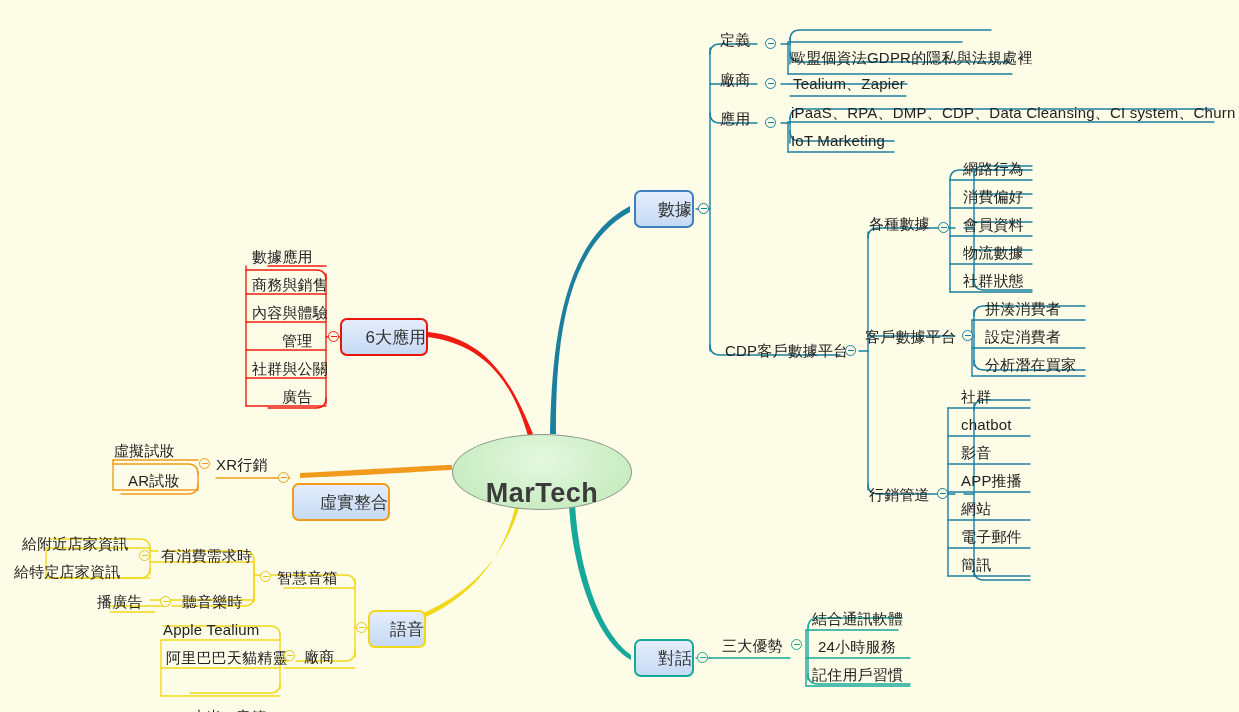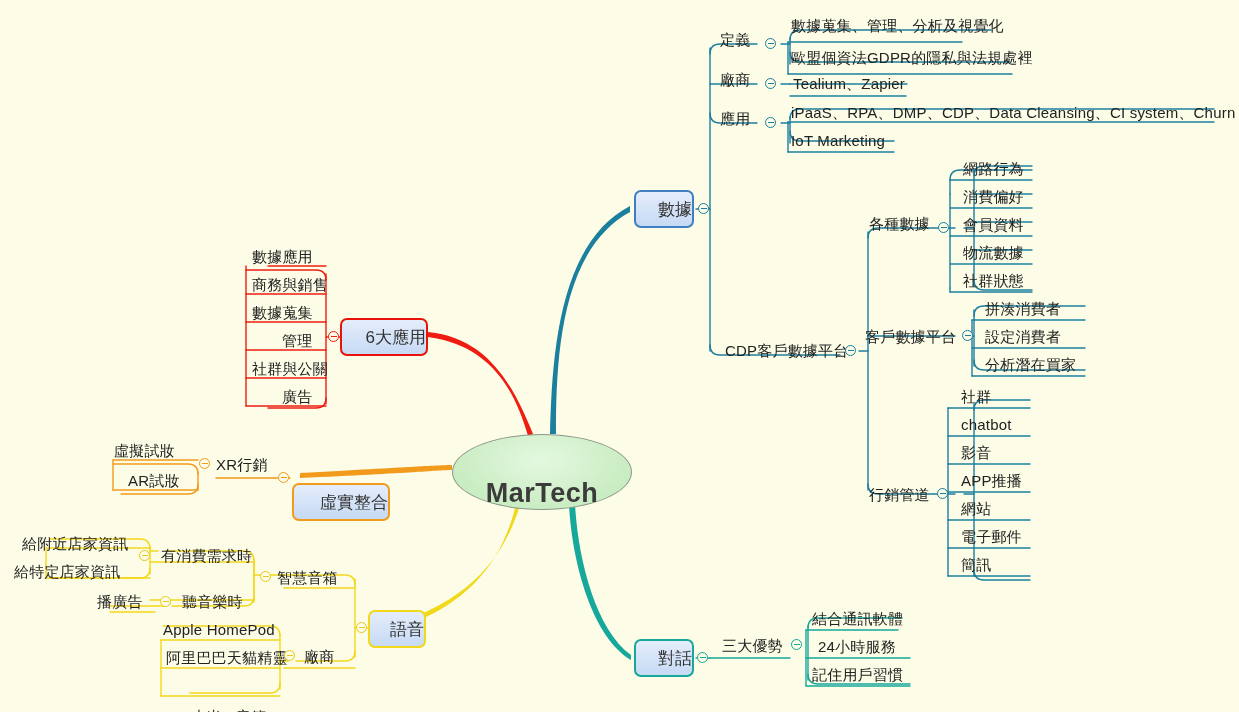--- a/index.html
+++ b/index.html
@@ -282,21 +282,20 @@
 
   <div class="node n-yellow" style="left:368px;top:610px;width:58px;height:38px;">
     <span>語音</span>
   </div>
 
   <div class="node n-teal" style="left:634px;top:639px;width:60px;height:38px;">
     <span>對話</span>
   </div>
 
   <div class="lbl" style="left:720px;top:31px;">定義</div>
-  <div class="lbl" style="left:791px;top:17px;">數據蒐集、管理、分析及視覺化</div>
   <div class="lbl" style="left:791px;top:49px;">歐盟個資法GDPR的隱私與法規處裡</div>
 
   <div class="lbl" style="left:720px;top:71px;">廠商</div>
   <div class="lbl" style="left:793px;top:75px;">Tealium、Zapier</div>
 
   <div class="lbl" style="left:720px;top:110px;">應用</div>
   <div class="lbl" style="left:791px;top:104px;">iPaaS、RPA、DMP、CDP、Data Cleansing、CI system、Churn Rate</div>
   <div class="lbl" style="left:791px;top:132px;">IoT Marketing</div>
 
   <div class="lbl" style="left:725px;top:342px;">CDP客戶數據平台</div>
@@ -317,38 +316,38 @@
   <div class="lbl" style="left:961px;top:388px;">社群</div>
   <div class="lbl" style="left:961px;top:416px;">chatbot</div>
   <div class="lbl" style="left:961px;top:444px;">影音</div>
   <div class="lbl" style="left:961px;top:472px;">APP推播</div>
   <div class="lbl" style="left:961px;top:500px;">網站</div>
   <div class="lbl" style="left:961px;top:528px;">電子郵件</div>
   <div class="lbl" style="left:961px;top:556px;">簡訊</div>
 
   <div class="lbl" style="left:252px;top:248px;">數據應用</div>
   <div class="lbl" style="left:252px;top:276px;">商務與銷售</div>
-  <div class="lbl" style="left:252px;top:304px;">數據蒐集</div>
+  <div class="lbl" style="left:252px;top:304px;">內容與體驗</div>
   <div class="lbl" style="left:282px;top:332px;">管理</div>
   <div class="lbl" style="left:252px;top:360px;">社群與公關</div>
   <div class="lbl" style="left:282px;top:388px;">廣告</div>
 
   <div class="lbl" style="left:216px;top:456px;">XR行銷</div>
   <div class="lbl" style="left:114px;top:442px;">虛擬試妝</div>
   <div class="lbl" style="left:128px;top:472px;">AR試妝</div>
 
   <div class="lbl" style="left:277px;top:569px;">智慧音箱</div>
   <div class="lbl" style="left:161px;top:547px;">有消費需求時</div>
   <div class="lbl" style="left:22px;top:535px;">給附近店家資訊</div>
   <div class="lbl" style="left:14px;top:563px;">給特定店家資訊</div>
   <div class="lbl" style="left:182px;top:593px;">聽音樂時</div>
   <div class="lbl" style="left:97px;top:593px;">播廣告</div>
 
   <div class="lbl" style="left:304px;top:648px;">廠商</div>
-  <div class="lbl en" style="left:163px;top:621px;">Apple HomePod</div>
+  <div class="lbl en" style="left:163px;top:621px;">Apple Tealium</div>
   <div class="lbl" style="left:166px;top:649px;">阿里巴巴天貓精靈</div>
   <div class="lbl" style="left:191px;top:700px;margin-top:8px;">小米AI音箱</div>
 
   <div class="lbl" style="left:722px;top:637px;">三大優勢</div>
   <div class="lbl" style="left:812px;top:610px;">結合通訊軟體</div>
   <div class="lbl" style="left:818px;top:638px;">24小時服務</div>
   <div class="lbl" style="left:812px;top:666px;">記住用戶習慣</div>
 
   <div class="coll" style="left:698px;top:203px;border:1.3px solid #1b7f9e;color:#1b7f9e;"></div>
   <div class="coll" style="left:765px;top:38px;border:1.3px solid #1b7f9e;color:#1b7f9e;"></div>

